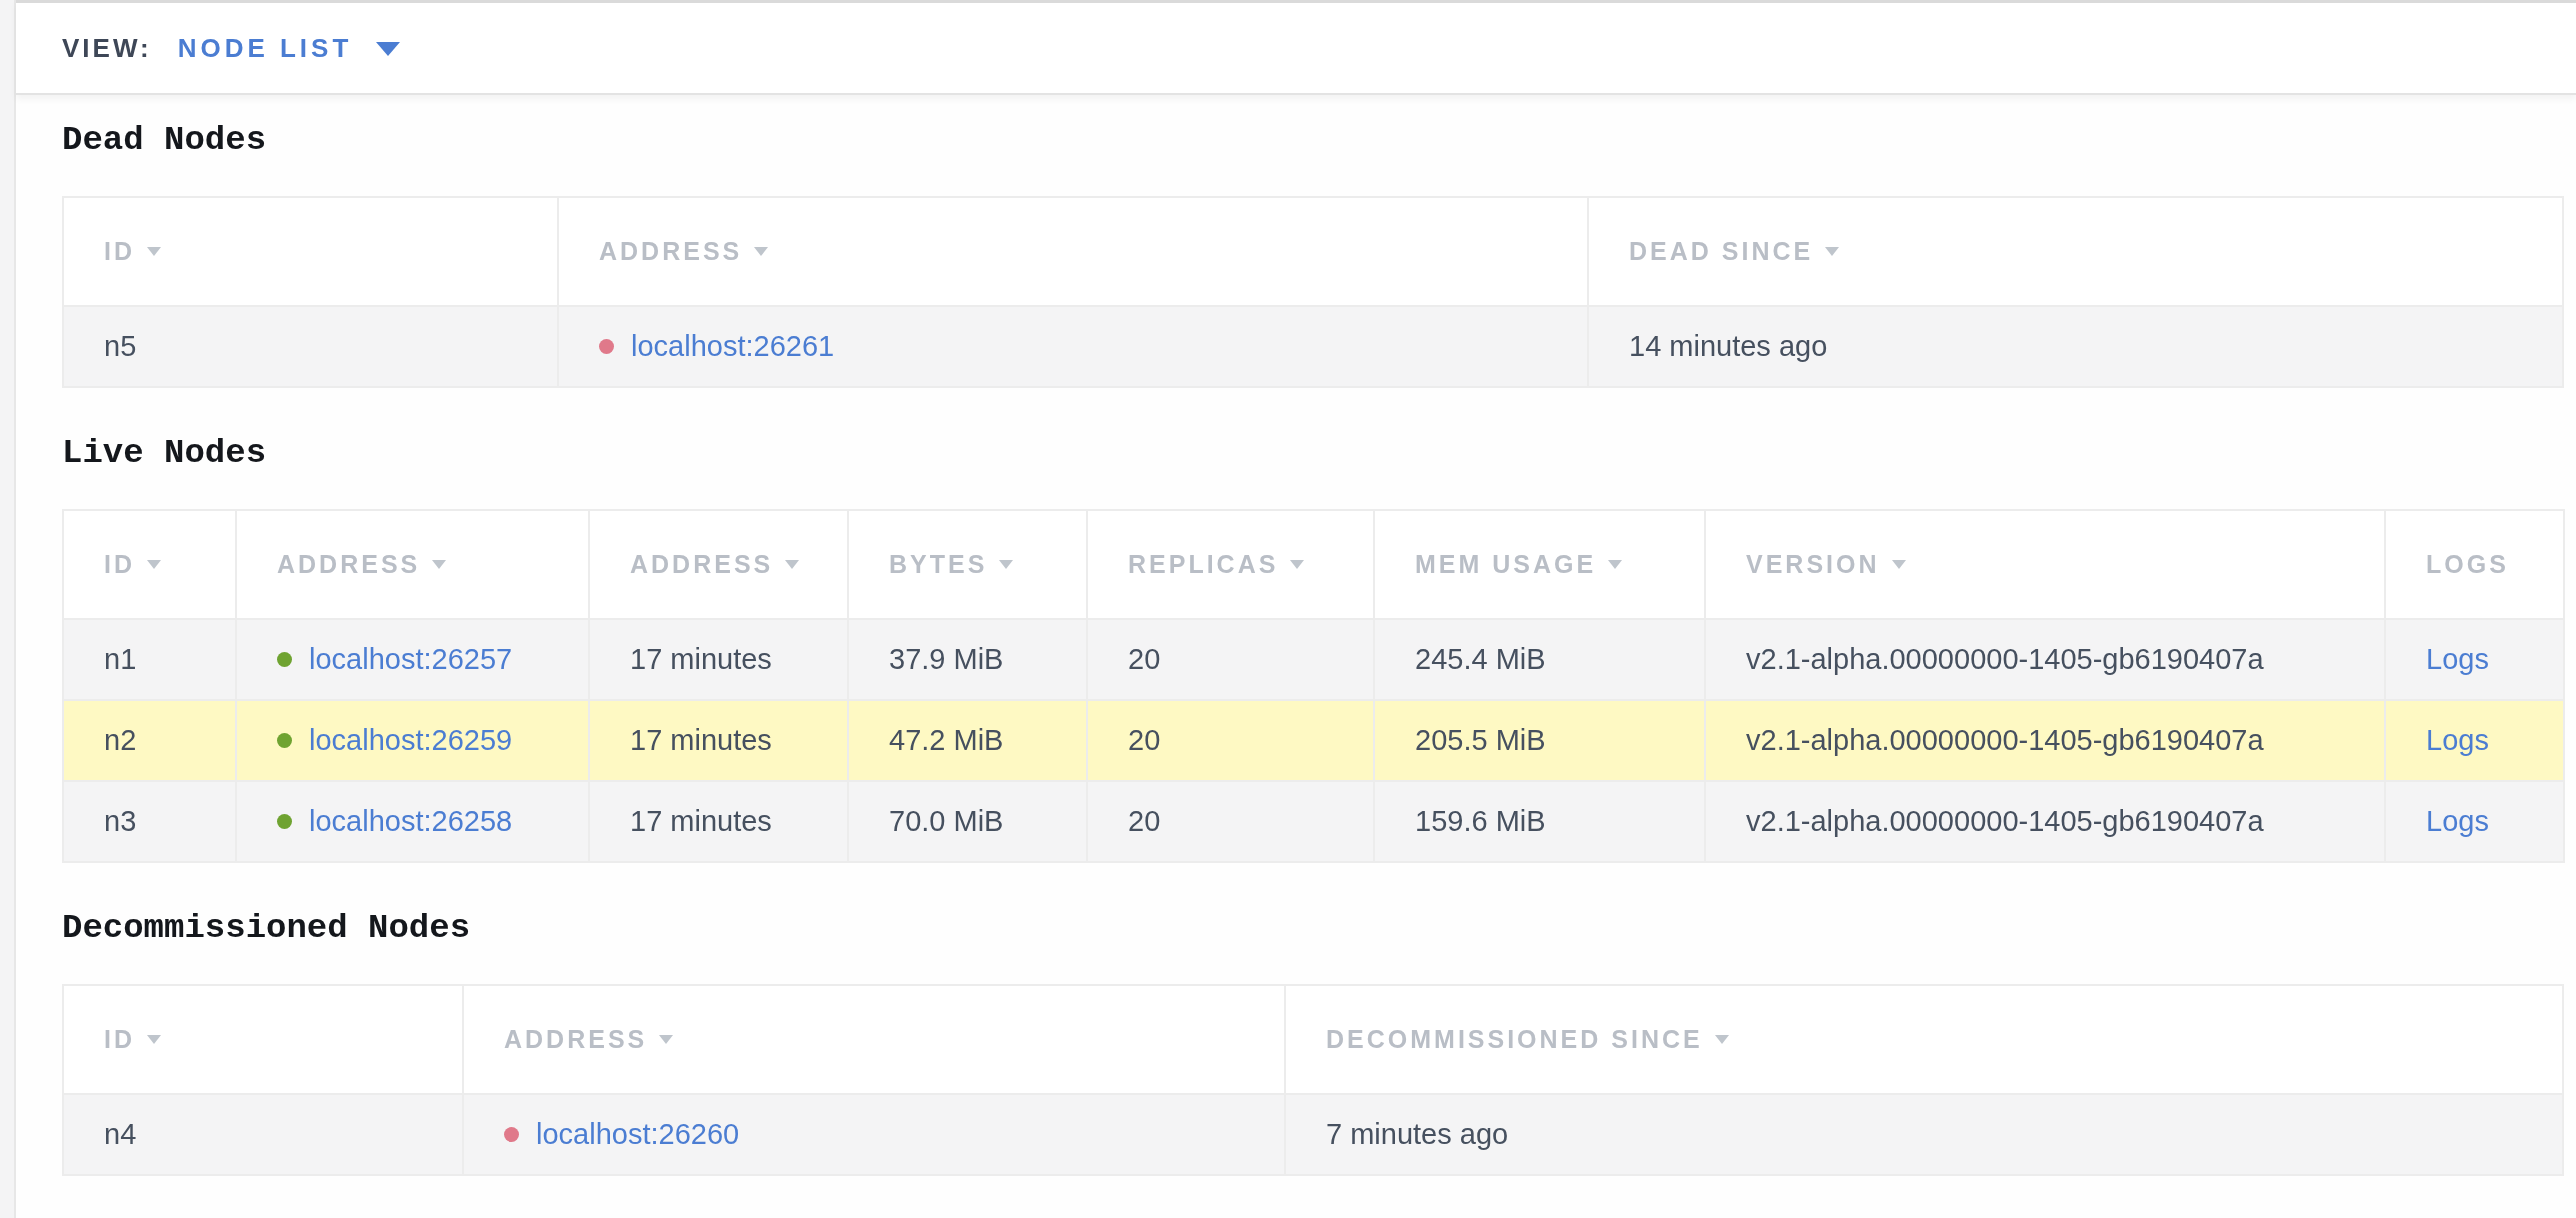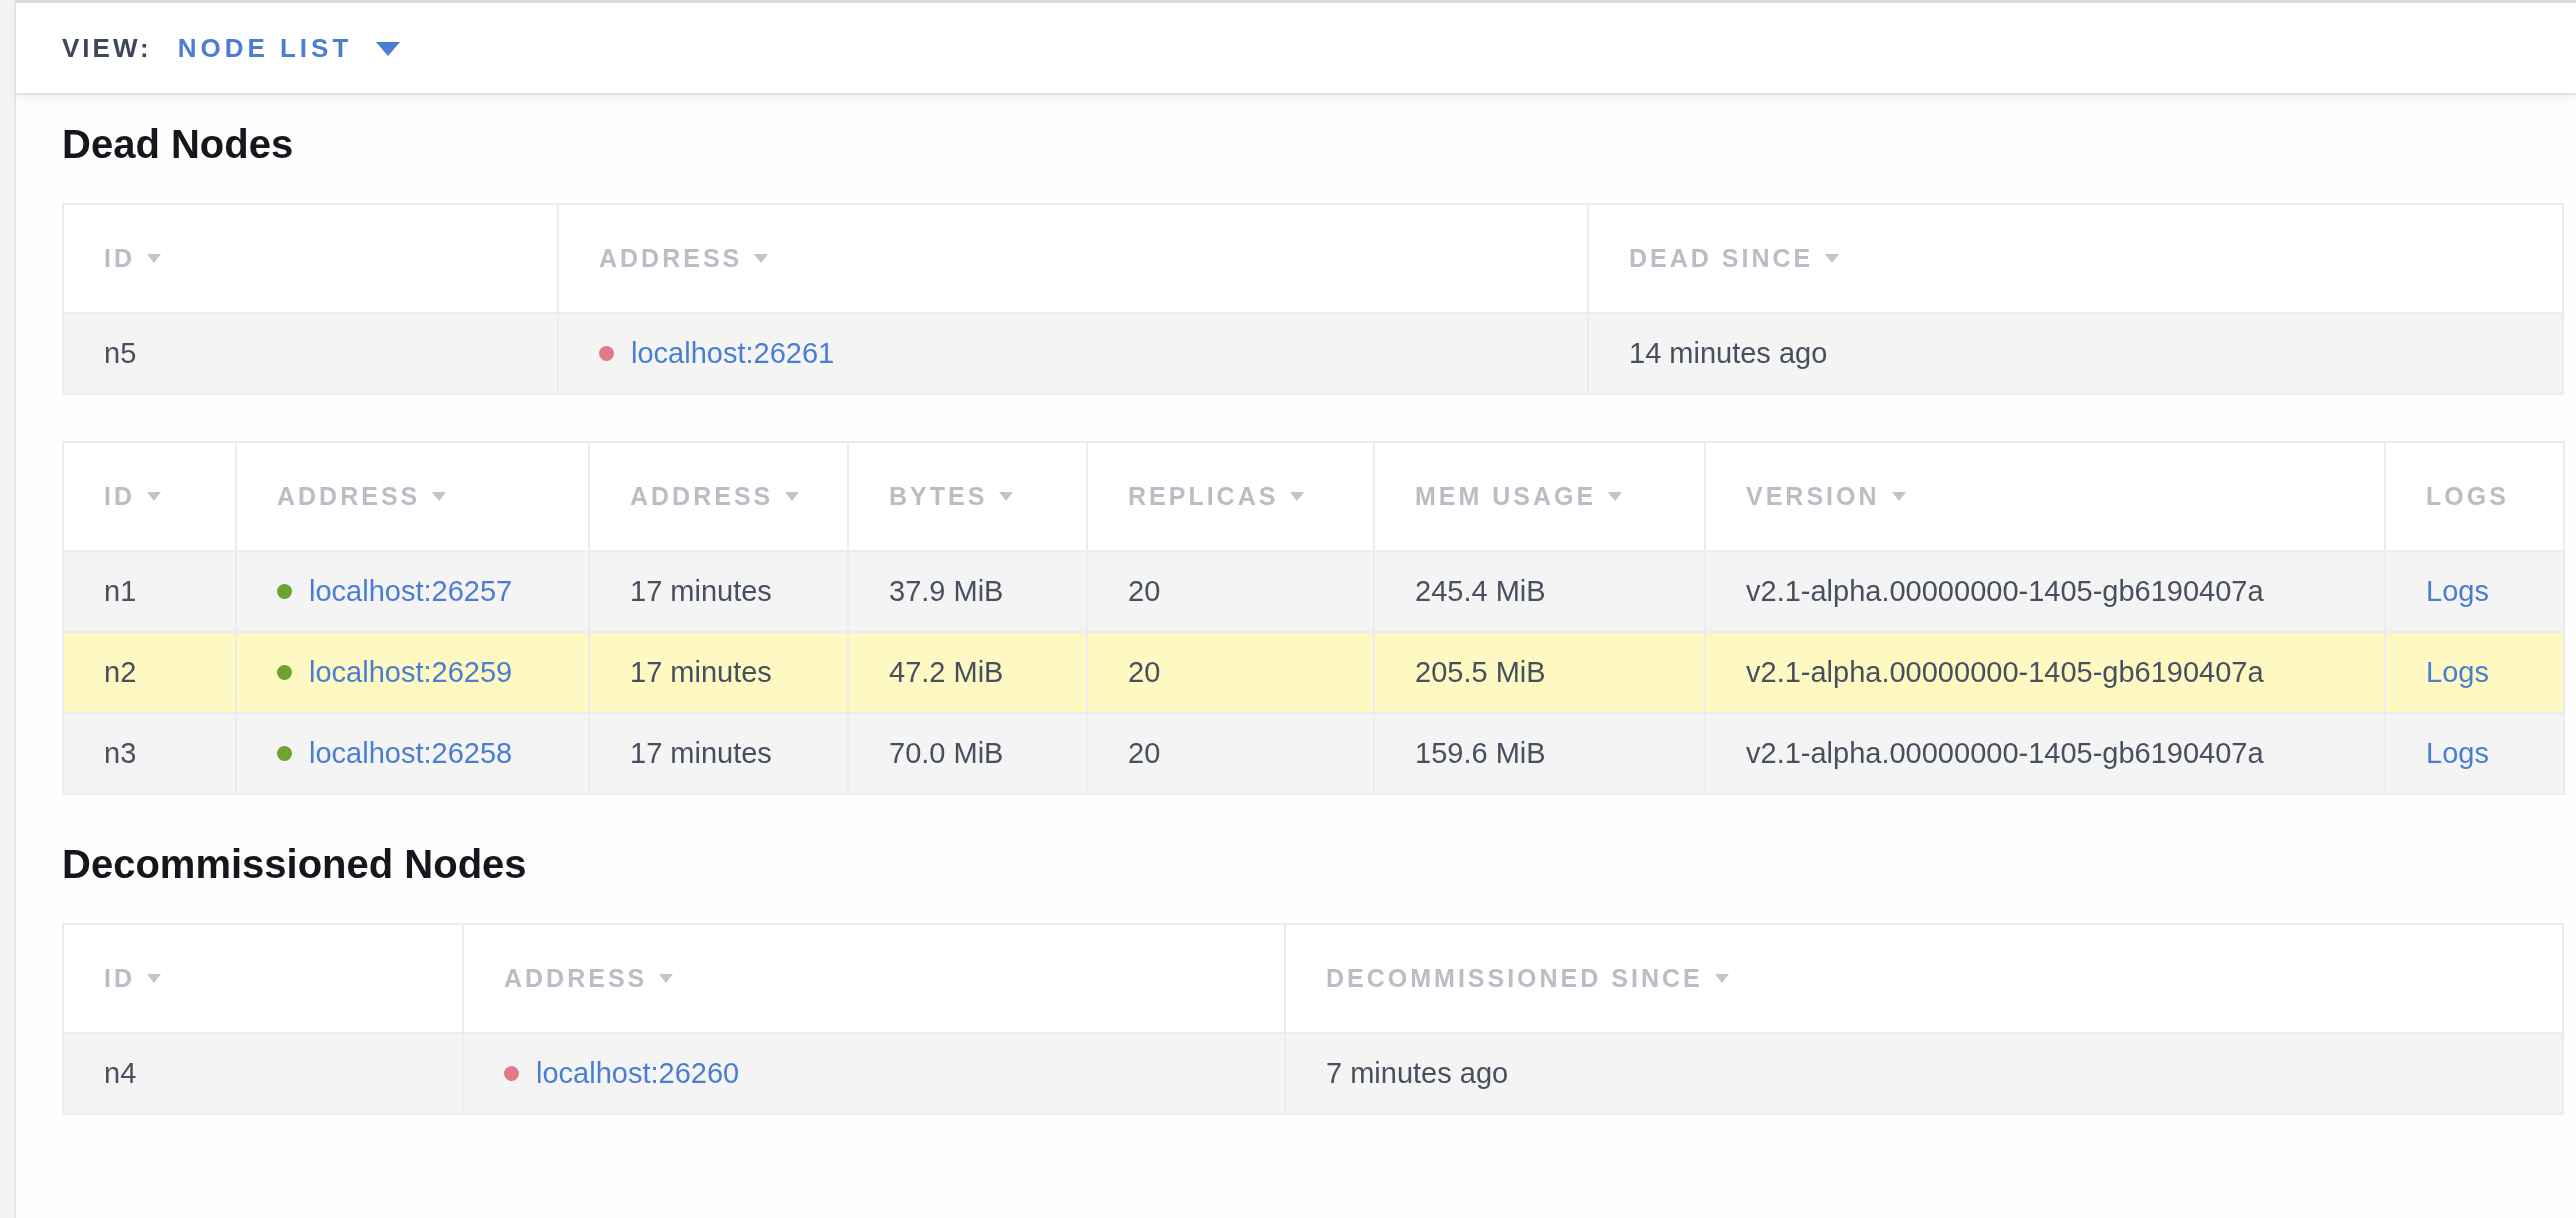--- a/index.html
+++ b/index.html
@@ -27,21 +27,21 @@
   .chevron-down{
     width:0;height:0;margin-left:24px;margin-top:2px;
     border-left:12px solid transparent;border-right:12px solid transparent;
     border-top:14px solid #4b7dd2;
   }
   
   .content{padding:0 16px 0 46px;}
   section{margin-top:46px;}
   section.first{margin-top:26px;}
   .section-title{
-    margin:0 0 36px 0;font-size:40px;font-weight:700;color:#14171c;line-height:1.15;
+    margin:0 0 36px 0;font-size:34px;font-weight:700;color:#14171c;line-height:1.15;font-family:Liberation Mono, monospace;
   }
   
   table.nodes{
     width:100%;border-collapse:collapse;table-layout:fixed;
     border:2px solid #ececec;background:#fef9c3;
   }
   table.nodes th{
     height:109px;text-align:left;padding:0 10px 0 40px;box-sizing:border-box;
     font-size:25px;font-weight:700;letter-spacing:3px;color:#b9bec6;
     background:#fff;white-space:nowrap;cursor:pointer;
@@ -101,20 +101,21 @@
           <tr>
             <td>n5</td>
             <td><span class="dot dead"></span><a class="addr-link" href="#">localhost:26261</a></td>
             <td>14 minutes ago</td>
           </tr>
         </tbody>
       </table>
     </section>
 
     <section>
+      <h2 class="section-title">Live Nodes</h2>
       <table class="nodes">
         <colgroup>
           <col style="width:173px">
             <col style="width:353px">
             <col style="width:259px">
             <col style="width:239px">
           <col style="width:287px">
             <col style="width:331px">
             <col style="width:680px">
             <col style="width:179px">

